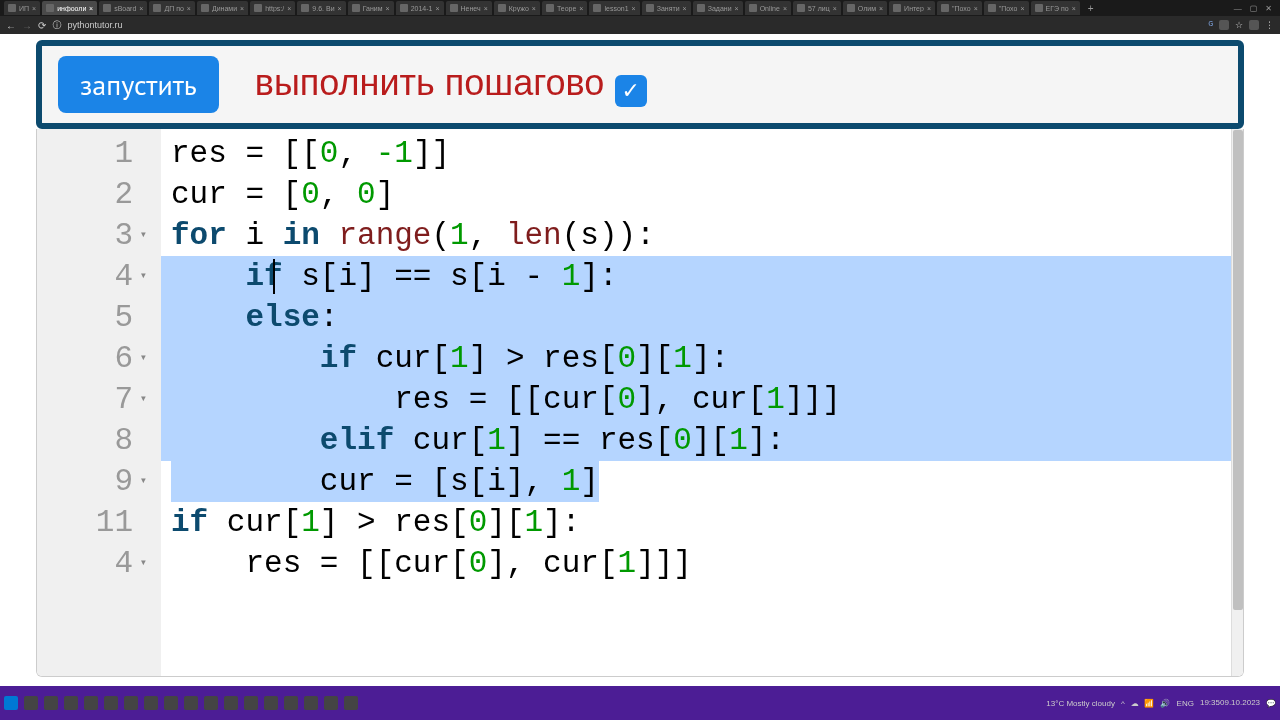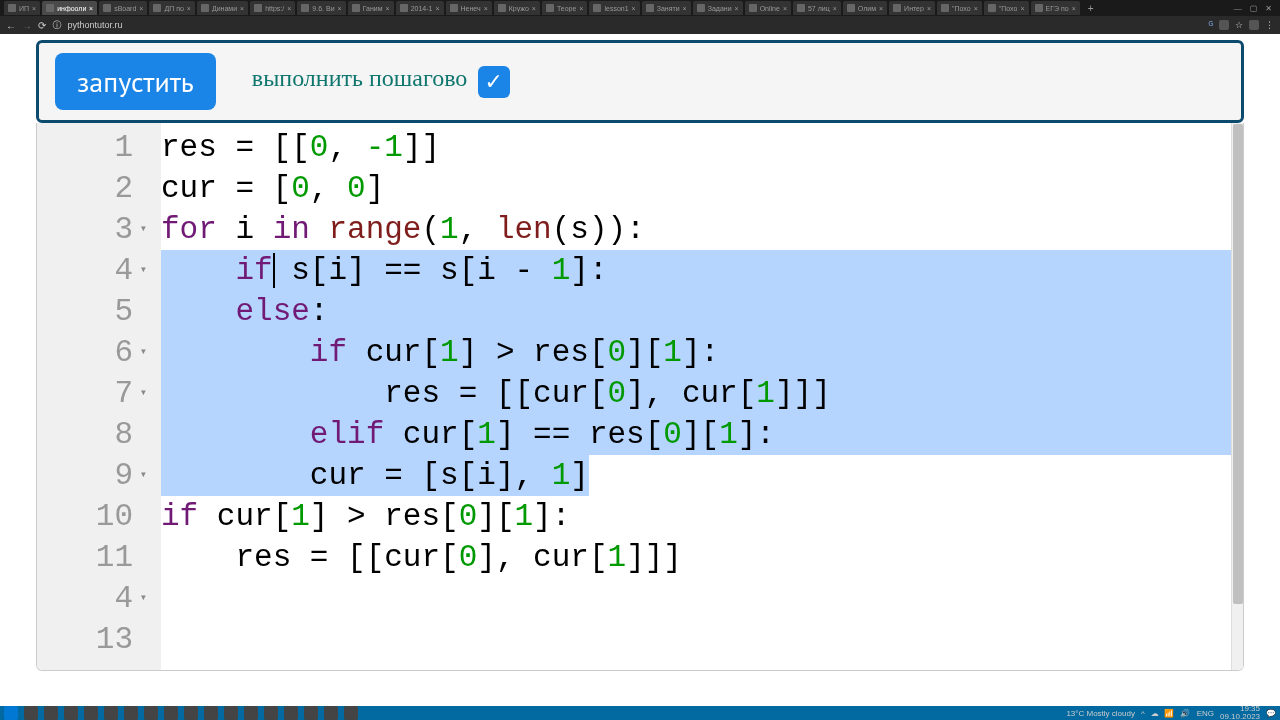--- a/index.html
+++ b/index.html
@@ -10,42 +10,42 @@
 .tab-favicon{width:8px;height:8px;background:#666;border-radius:1px;flex-shrink:0}
 .tab-close{font-size:7px;margin-left:auto;flex-shrink:0}
 .tab-add{color:#999;font-size:10px;padding:0 4px}
 .win-controls{margin-left:auto;display:flex;gap:8px;color:#999;font-size:8px;padding-right:4px}
 .addrbar{height:18px;background:#2a2a2a;display:flex;align-items:center;padding:0 6px;gap:6px;color:#ccc;font-size:9px}
 .nav-arrow{color:#ccc;font-size:10px}
 .addr-url{flex:1}
 .addr-icons{display:flex;gap:6px;align-items:center}
 .addr-icon{width:10px;height:10px;background:#555;border-radius:2px}
 .content{position:absolute;top:34px;left:0;right:0;bottom:20px;background:#fff;padding:6px 36px}
-.toolbar{border:3px solid #0c4a6e;border-radius:6px;padding:10px 16px;display:flex;align-items:center;gap:36px;background:#f5f5f5}
+.toolbar{border:6px solid #0c4a6e;border-radius:6px;padding:10px 16px;display:flex;align-items:center;gap:36px;background:#f5f5f5}
 .run-btn{background:#1b84e7;color:#fff;border:none;border-radius:8px;padding:10px 22px;font-size:28px;font-family:'PT Sans',Arial,sans-serif;cursor:pointer}
-.step-label{font-size:24px;color:#0f766e;font-family:Liberation Serif, serif}
+.step-label{font-size:36px;color:#b91c1c;font-family:Liberation Sans, sans-serif}
 .step-check{display:inline-flex;width:32px;height:32px;background:#1b84e7;border-radius:6px;align-items:center;justify-content:center;color:#fff;font-size:22px;vertical-align:middle;margin-left:6px}
 .editor{border:1px solid #ccc;border-top:none;border-radius:0 0 6px 6px;height:548px;display:flex;font-family:'Courier New',monospace;font-size:31px;line-height:41px;position:relative;overflow:hidden}
 .gutter{width:124px;background:#f0f0f0;color:#999;text-align:right;padding:4px 14px 4px 4px;flex-shrink:0;user-select:none}
 .gutter-line{height:41px;display:flex;justify-content:flex-end;align-items:center;gap:4px}
 .fold{font-size:12px;color:#888;width:10px;display:inline-block}
 .code{flex:1;padding:4px 0;position:relative;background:#fff}
-.code-line{height:41px;white-space:pre;position:relative}
+.code-line{height:41px;padding-left:10px;white-space:pre;position:relative}
 .sel{background:#b5d5ff}
 .cursor{position:absolute;width:2px;height:35px;background:#000;top:3px}
-.kw{color:#701a75;font-weight:normal}
+.kw{color:#0c4a6e;font-weight:bold}
 .num{color:#009900}
 .fn{color:#7f1d1d}
 .scroll-v{position:absolute;right:0;top:0;bottom:0;width:12px;background:#f0f0f0;border-left:1px solid #ddd}
 .scroll-thumb{background:#c0c0c0;width:10px;height:480px;margin:1px;border-radius:2px}
-.taskbar{position:absolute;bottom:0;left:0;right:0;height:14px;background:#0369a1;display:flex;align-items:center;padding:0 4px;gap:6px}
+.taskbar{position:absolute;bottom:0;left:0;right:0;height:34px;background:#4c1d95;display:flex;align-items:center;padding:0 4px;gap:6px}
 .task-icon{width:14px;height:14px;background:#444;border-radius:2px}
 .task-icon.win{background:#0078d4}
 .tray{margin-left:auto;display:flex;align-items:center;gap:6px;color:#ccc;font-size:8px}
-.tray-block{display:flex;flex-direction:column;line-height:8px;text-align:right}
+.tray-block{display:flex;flex-direction:row;line-height:8px;text-align:right}
 </style>
 </head>
 <body>
 
 <div class="titlebar">
   <div id="tabs-container" style="display:flex;gap:2px;overflow:hidden">
       <div class="tab">
         <span class="tab-favicon"></span>
         <span style="overflow:hidden">ИП</span>
         <span class="tab-close">×</span>
@@ -220,34 +220,26 @@
         </div>
         <div class="gutter-line">
           <span>8</span>
           <span class="fold"></span>
         </div>
         <div class="gutter-line">
           <span>9</span>
           <span class="fold">▾</span>
         </div>
         <div class="gutter-line">
-          <span>10</span>
-          <span class="fold"></span>
-        </div>
-        <div class="gutter-line">
           <span>11</span>
           <span class="fold"></span>
         </div>
         <div class="gutter-line">
           <span>4</span>
           <span class="fold">▾</span>
-        </div>
-        <div class="gutter-line">
-          <span>13</span>
-          <span class="fold"></span>
         </div>
       </div>
     <div class="code">
       <div class="code-line"><span>res = [[</span><span class="num">0</span><span>, </span><span class="num">-1</span><span>]]</span></div>
       <div class="code-line"><span>cur = [</span><span class="num">0</span><span>, </span><span class="num">0</span><span>]</span></div>
       <div class="code-line"><span class="kw">for</span><span> i </span><span class="kw">in</span><span> </span><span class="fn">range</span><span>(</span><span class="num">1</span><span>, </span><span class="fn">len</span><span>(s)):</span></div>
       <div class="code-line sel" style="position:relative"><span>    </span><span class="kw">if</span><span> s[i] == s[i - </span><span class="num">1</span><span>]:</span><span class="cursor" style="left:112px"></span></div>
       <div class="code-line sel"><span>    </span><span class="kw">else</span><span>:</span></div>
       <div class="code-line sel"><span>        </span><span class="kw">if</span><span> cur[</span><span class="num">1</span><span>] &gt; res[</span><span class="num">0</span><span>][</span><span class="num">1</span><span>]:</span></div>
       <div class="code-line sel"><span>            </span><span>res = [[cur[</span><span class="num">0</span><span>], cur[</span><span class="num">1</span><span>]]]</span></div>

